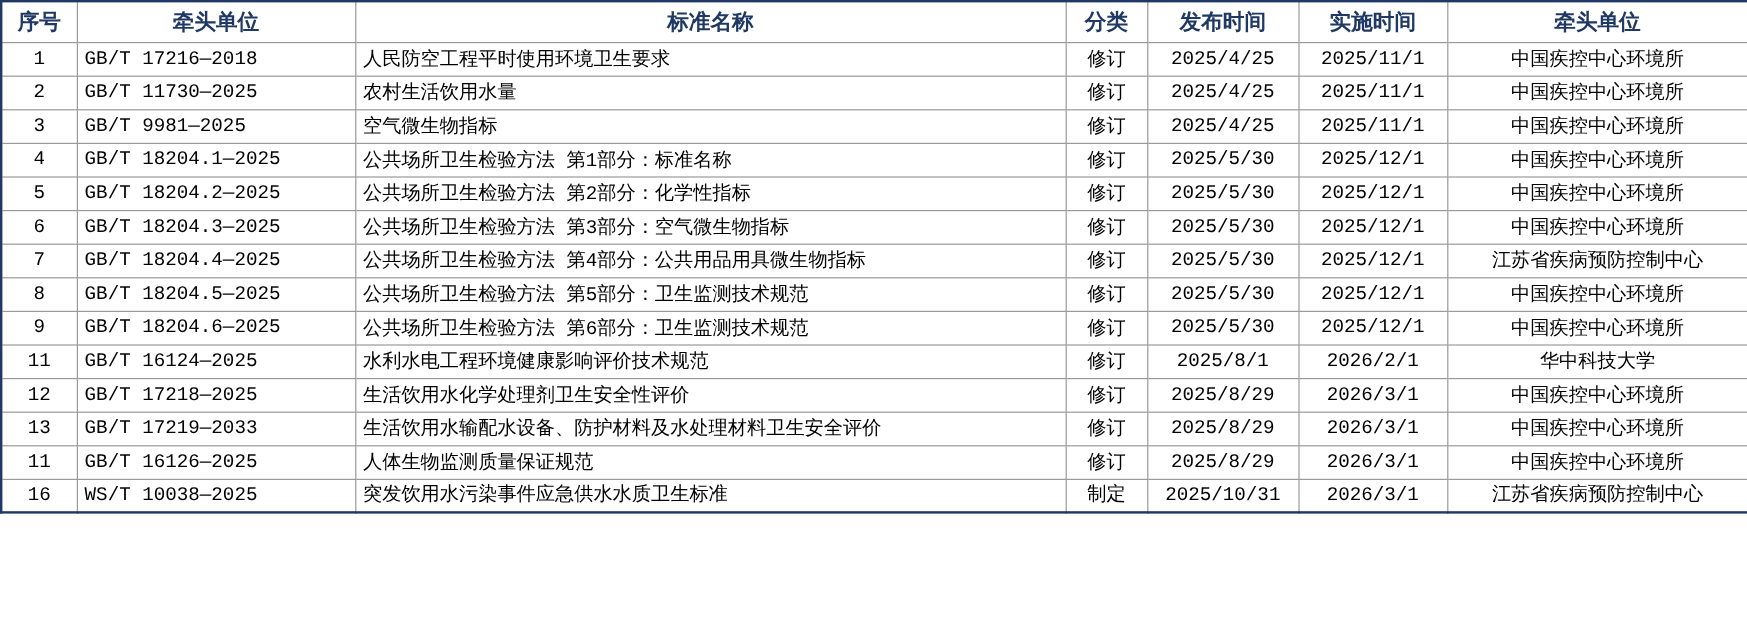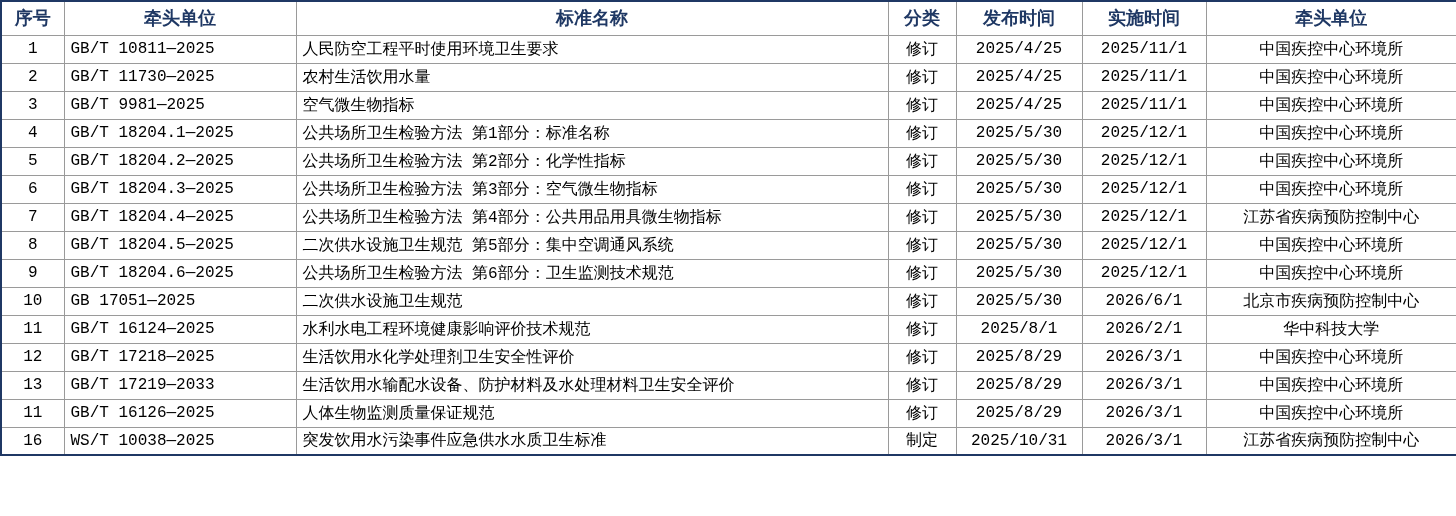--- a/index.html
+++ b/index.html
@@ -83,21 +83,21 @@
           <th>标准名称</th>
           <th>分类</th>
           <th>发布时间</th>
           <th>实施时间</th>
           <th>牵头单位</th>
         </tr>
     </thead>
     <tbody>
         <tr>
           <td>1</td>
-          <td>GB/T 10811—2025</td>
+          <td>GB/T 17216—2018</td>
           <td>人民防空工程平时使用环境卫生要求</td>
           <td>修订</td>
           <td>2025/4/25</td>
           <td>2025/11/1</td>
           <td>中国疾控中心环境所</td>
         </tr>
         <tr>
           <td>2</td>
           <td>GB/T 11730—2025</td>
           <td>农村生活饮用水量</td>
@@ -147,43 +147,34 @@
           <td>GB/T 18204.4—2025</td>
           <td>公共场所卫生检验方法 第4部分：公共用品用具微生物指标</td>
           <td>修订</td>
           <td>2025/5/30</td>
           <td>2025/12/1</td>
           <td>江苏省疾病预防控制中心</td>
         </tr>
         <tr>
           <td>8</td>
           <td>GB/T 18204.5—2025</td>
-          <td>二次供水设施卫生规范 第5部分：集中空调通风系统</td>
+          <td>公共场所卫生检验方法 第5部分：卫生监测技术规范</td>
           <td>修订</td>
           <td>2025/5/30</td>
           <td>2025/12/1</td>
           <td>中国疾控中心环境所</td>
         </tr>
         <tr>
           <td>9</td>
           <td>GB/T 18204.6—2025</td>
           <td>公共场所卫生检验方法 第6部分：卫生监测技术规范</td>
           <td>修订</td>
           <td>2025/5/30</td>
           <td>2025/12/1</td>
           <td>中国疾控中心环境所</td>
-        </tr>
-        <tr>
-          <td>10</td>
-          <td>GB 17051—2025</td>
-          <td>二次供水设施卫生规范</td>
-          <td>修订</td>
-          <td>2025/5/30</td>
-          <td>2026/6/1</td>
-          <td>北京市疾病预防控制中心</td>
         </tr>
         <tr>
           <td>11</td>
           <td>GB/T 16124—2025</td>
           <td>水利水电工程环境健康影响评价技术规范</td>
           <td>修订</td>
           <td>2025/8/1</td>
           <td>2026/2/1</td>
           <td>华中科技大学</td>
         </tr>

